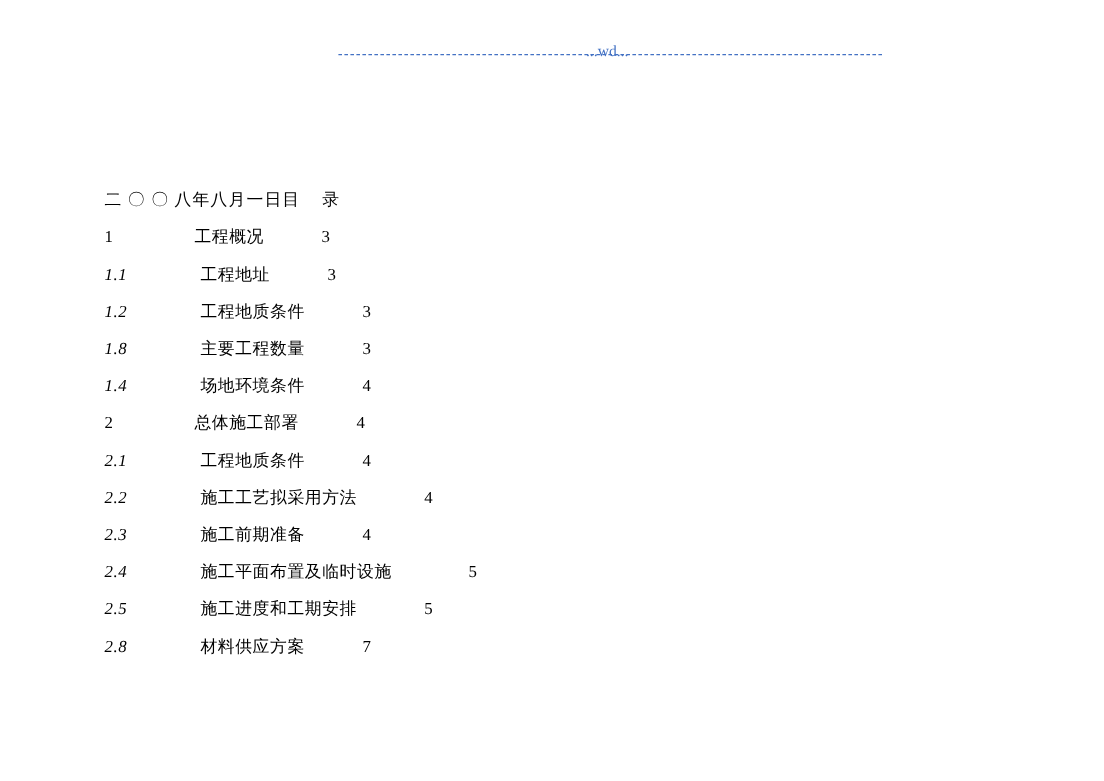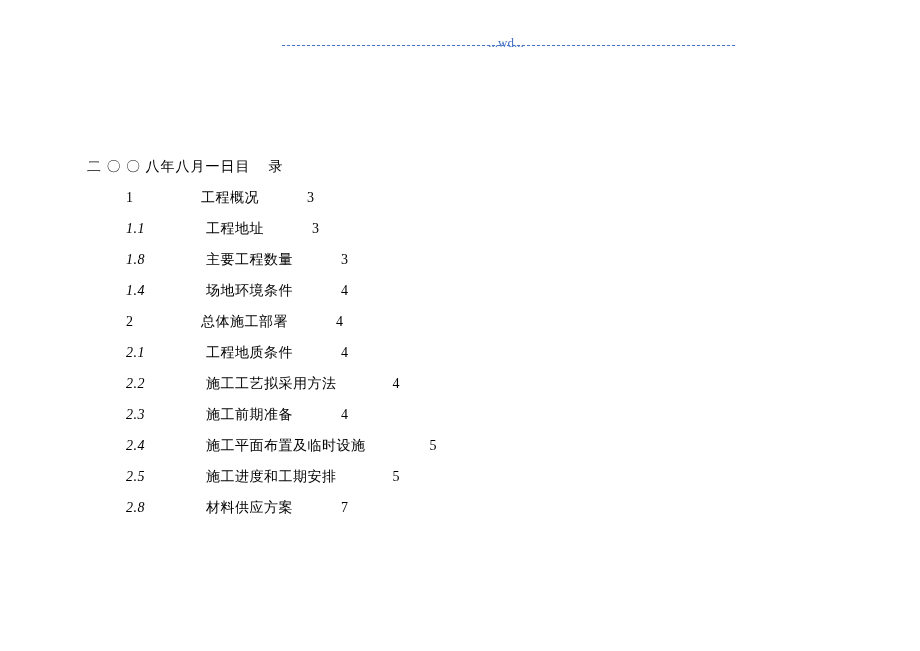--- a/index.html
+++ b/index.html
@@ -39,21 +39,20 @@
       margin-bottom: 13px;
       letter-spacing: 1px;
     }
     .title-lu {
       margin-left: 18px;
     }
     .toc-row {
       margin-bottom: 13px;
       white-space: pre;
       letter-spacing: 0.5px;
-      margin-left: 39px;
     }
     .num-col {
       display: inline-block;
       min-width: 75px;
     }
     .num-col-sub {
       display: inline-block;
       min-width: 80px;
       font-style: italic;
     }
@@ -63,20 +62,21 @@
 
 <div class="header-line">...wd...</div>
 
 <div class="content">
   <div class="title-line">
     <span>二 〇 〇 八年八月一日目</span><span class="title-lu">录</span>
   </div>
   <div id="toc-container">
       <div class="toc-row"><span class="num-col">1</span><span>工程概况</span><span>            </span><span>3</span></div>
       <div class="toc-row"><span class="num-col-sub">1.1</span><span>工程地址</span><span>            </span><span>3</span></div>
+      <div class="toc-row"><span class="num-col-sub">1.2</span><span>工程地质条件</span><span>            </span><span>3</span></div>
       <div class="toc-row"><span class="num-col-sub">1.8</span><span>主要工程数量</span><span>            </span><span>3</span></div>
       <div class="toc-row"><span class="num-col-sub">1.4</span><span>场地环境条件</span><span>            </span><span>4</span></div>
       <div class="toc-row"><span class="num-col">2</span><span>总体施工部署</span><span>            </span><span>4</span></div>
       <div class="toc-row"><span class="num-col-sub">2.1</span><span>工程地质条件</span><span>            </span><span>4</span></div>
       <div class="toc-row"><span class="num-col-sub">2.2</span><span>施工工艺拟采用方法</span><span>              </span><span>4</span></div>
       <div class="toc-row"><span class="num-col-sub">2.3</span><span>施工前期准备</span><span>            </span><span>4</span></div>
       <div class="toc-row"><span class="num-col-sub">2.4</span><span>施工平面布置及临时设施</span><span>                </span><span>5</span></div>
       <div class="toc-row"><span class="num-col-sub">2.5</span><span>施工进度和工期安排</span><span>              </span><span>5</span></div>
       <div class="toc-row"><span class="num-col-sub">2.8</span><span>材料供应方案</span><span>            </span><span>7</span></div>
     </div>

